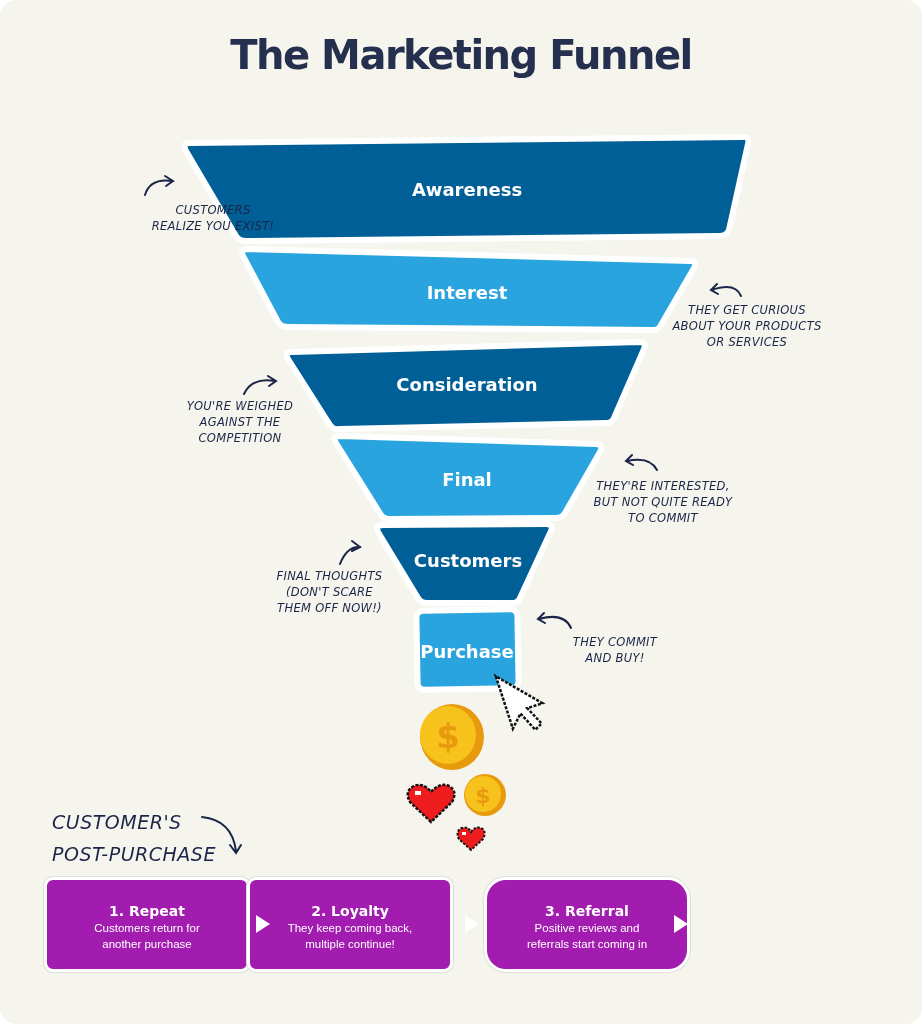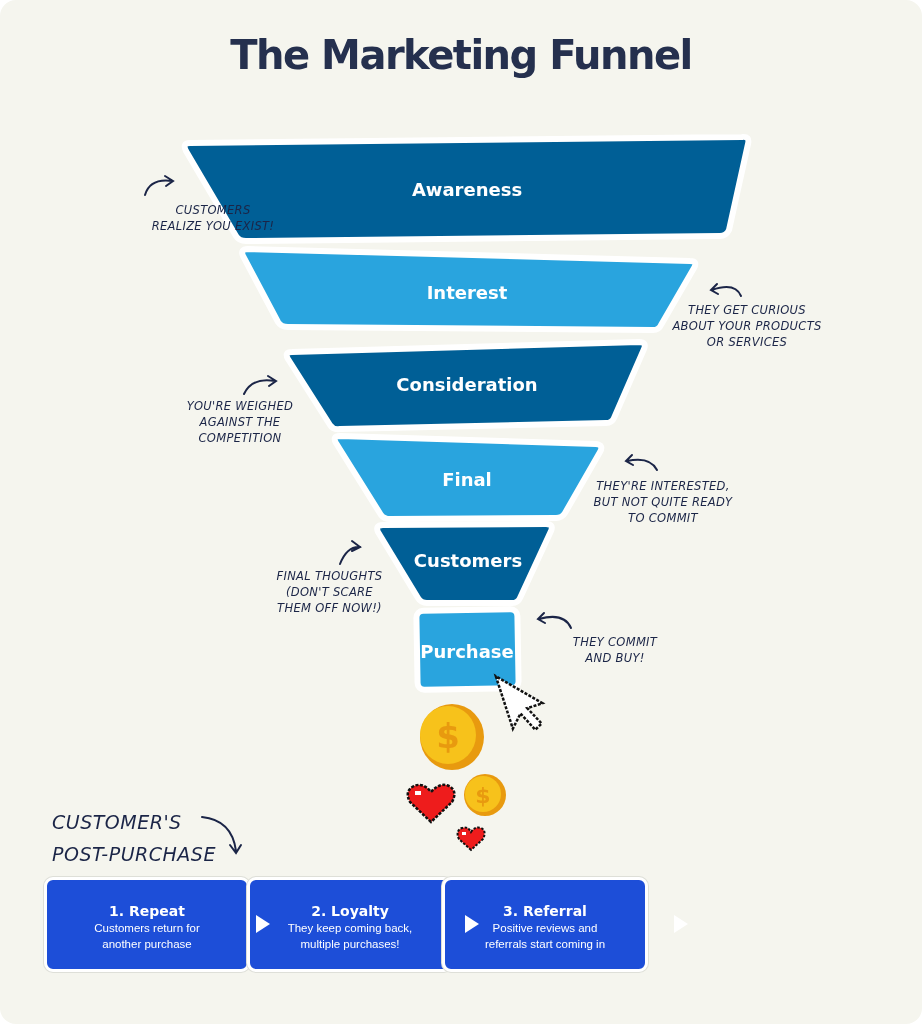--- a/index.html
+++ b/index.html
@@ -29,21 +29,21 @@
     .note.center { text-align: center; }
     .post-title {
       position: absolute; left: 52px; top: 806px; color: #1b2547;
       font-family: "DejaVu Sans", sans-serif; font-size: 19px; line-height: 32px;
       text-transform: uppercase; letter-spacing: 0.5px; font-style: italic;
       white-space: pre-line;
     }
     .steps { position: absolute; left: 44px; top: 877px; width: 834px; height: 95px; }
     .step {
       position: absolute; top: 0; width: 206px; height: 95px;
-      background: #1d4ed8; border: 3px solid #ffffff; border-radius: 9px;
+      background: #a21caf; border: 3px solid #ffffff; border-radius: 9px;
       box-shadow: 0 0 0 1px #dedfd8;
       color: #ffffff; text-align: center; padding-top: 22px;
     }
     .step .h { font-family: "DejaVu Sans", sans-serif; font-weight: bold; font-size: 14px; line-height: 18px; }
     .step .d { font-size: 11.5px; line-height: 15.5px; margin-top: 1px; }
     .step-arrow {
       position: absolute; width: 0; height: 0;
       border-top: 9px solid transparent; border-bottom: 9px solid transparent;
       border-left: 14px solid #ffffff; top: 38px;
     }
@@ -135,23 +135,23 @@
 
   <div class="steps">
     <div class="step" style="left:0px;">
       <div class="h">1. Repeat</div>
       <div class="d" style="white-space:pre-line;">Customers return for
 another purchase</div>
     </div>
     <div class="step" style="left:203px;">
       <div class="h">2. Loyalty</div>
       <div class="d" style="white-space:pre-line;">They keep coming back,
-multiple purchases!</div>
+multiple continue!</div>
     </div>
-    <div class="step" style="left:398px;">
+    <div class="step" style="left:440px;border-radius:22px;">
       <div class="h">3. Referral</div>
       <div class="d" style="white-space:pre-line;">Positive reviews and
 referrals start coming in</div>
     </div>
     <div class="step-arrow" style="left:212px;"></div>
     <div class="step-arrow" style="left:421px;"></div>
     <div class="step-arrow" style="left:630px;"></div>
   </div>
 
 </div>

